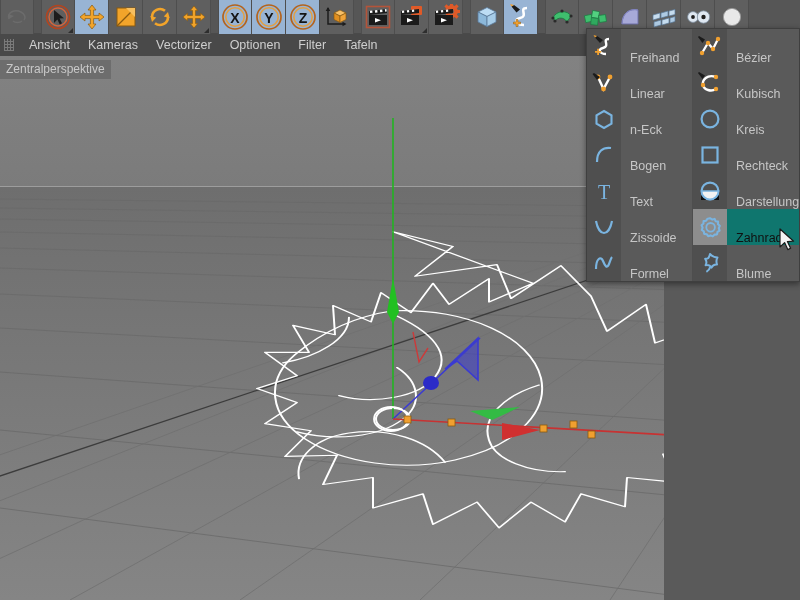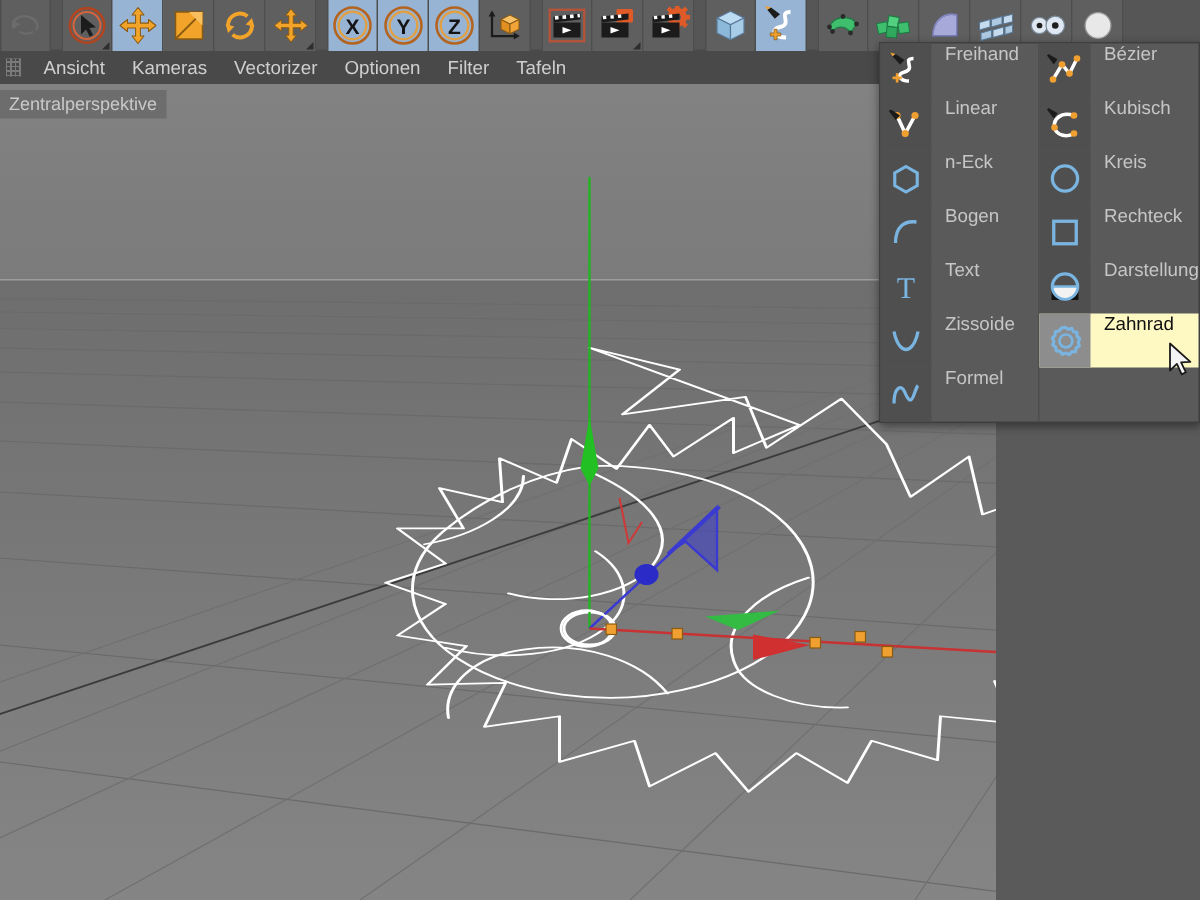--- a/index.html
+++ b/index.html
@@ -75,24 +75,24 @@
     background:#5a5a5a;
     border:1px solid #3f3f3f;
     z-index:40;
     box-sizing:border-box;
     box-shadow:0 2px 6px rgba(0,0,0,.45);
   }
   .ddcols{display:flex;}
   .ddcol{width:106px;}
   .ddcol.left{border-right:1px solid #4e4e4e;}
   .ddrow{
-    display:flex;align-items:flex-start;height:36px;
+    display:flex;align-items:flex-end;height:36px;
     box-sizing:border-box;
   }
-  .ddrow.hl{background:#fef9c3;}
+  .ddrow.hl{background:#0f766e;}
   .ddicon{
     width:34px;height:36px;min-width:34px;
     background:#4f4f4f;
     display:flex;align-items:center;justify-content:center;
   }
   .ddrow.hl .ddicon{background:#8d8d8d;}
   .ddlabel{
     color:#c6c6c6;font-size:12.5px;padding-left:9px;white-space:nowrap;
   }
   .ddrow.hl .ddlabel{color:#101010;}
@@ -615,20 +615,31 @@
               <path d="M13 4.2 L15.3 5.6 L17.6 4.9 L18.6 7.2 L21 7.6 L21 10.2 L22.8 11.8 L21.8 14.2
                        L22.6 16.6 L20.5 17.9 L20 20.4 L17.5 20.6 L15.8 22.4 L13.5 21.4 L11.2 22.2
                        L9.7 20.2 L7.2 19.9 L6.8 17.4 L4.8 16 L5.6 13.6 L4.6 11.3 L6.4 9.6 L6.6 7.1
                        L9.1 6.7 L10.6 4.7 Z" fill="none" stroke="#7ab4e0" stroke-width="2.1" stroke-linejoin="round"></path>
               <circle cx="13.6" cy="13.3" r="4.3" fill="none" stroke="#7ab4e0" stroke-width="1.8"></circle>
             </svg>
           </div>
           <div class="ddlabel">Zahnrad</div>
         </div>
 
+        <div class="ddrow">
+          <div class="ddicon">
+            <svg width="26" height="26" viewBox="0 0 26 26">
+              <path d="M13 4 C16 7, 17.5 7.5, 20.5 7.5 C19 10, 19 11.5, 20 14.5
+                       C17 14, 15.8 14.8, 14.5 17.6 C13 15.2, 11.6 14.6, 8.6 15.2
+                       C10 12.6, 10 11.2, 8.2 8.8 C11.2 9, 12 8, 13 4 Z" fill="none" stroke="#7ab4e0" stroke-width="2" stroke-linejoin="round"></path>
+              <path d="M13.2 17 C12.6 19.4, 11 21, 9.4 21.8" fill="none" stroke="#7ab4e0" stroke-width="2"></path>
+            </svg>
+          </div>
+          <div class="ddlabel">Blume</div>
+        </div>
       </div>
     </div>
   </div>
 
   <svg class="cursor" width="18" height="26" viewBox="0 0 18 26">
     <path d="M1 1 L1 19 L5.6 14.6 L8.8 21.6 L11.6 20.2 L8.4 13.6 L14.6 13.2 Z" fill="#f4f4f4" stroke="#1a1a1a" stroke-width="1.2" stroke-linejoin="round"></path>
   </svg>
 
 </div>
 

